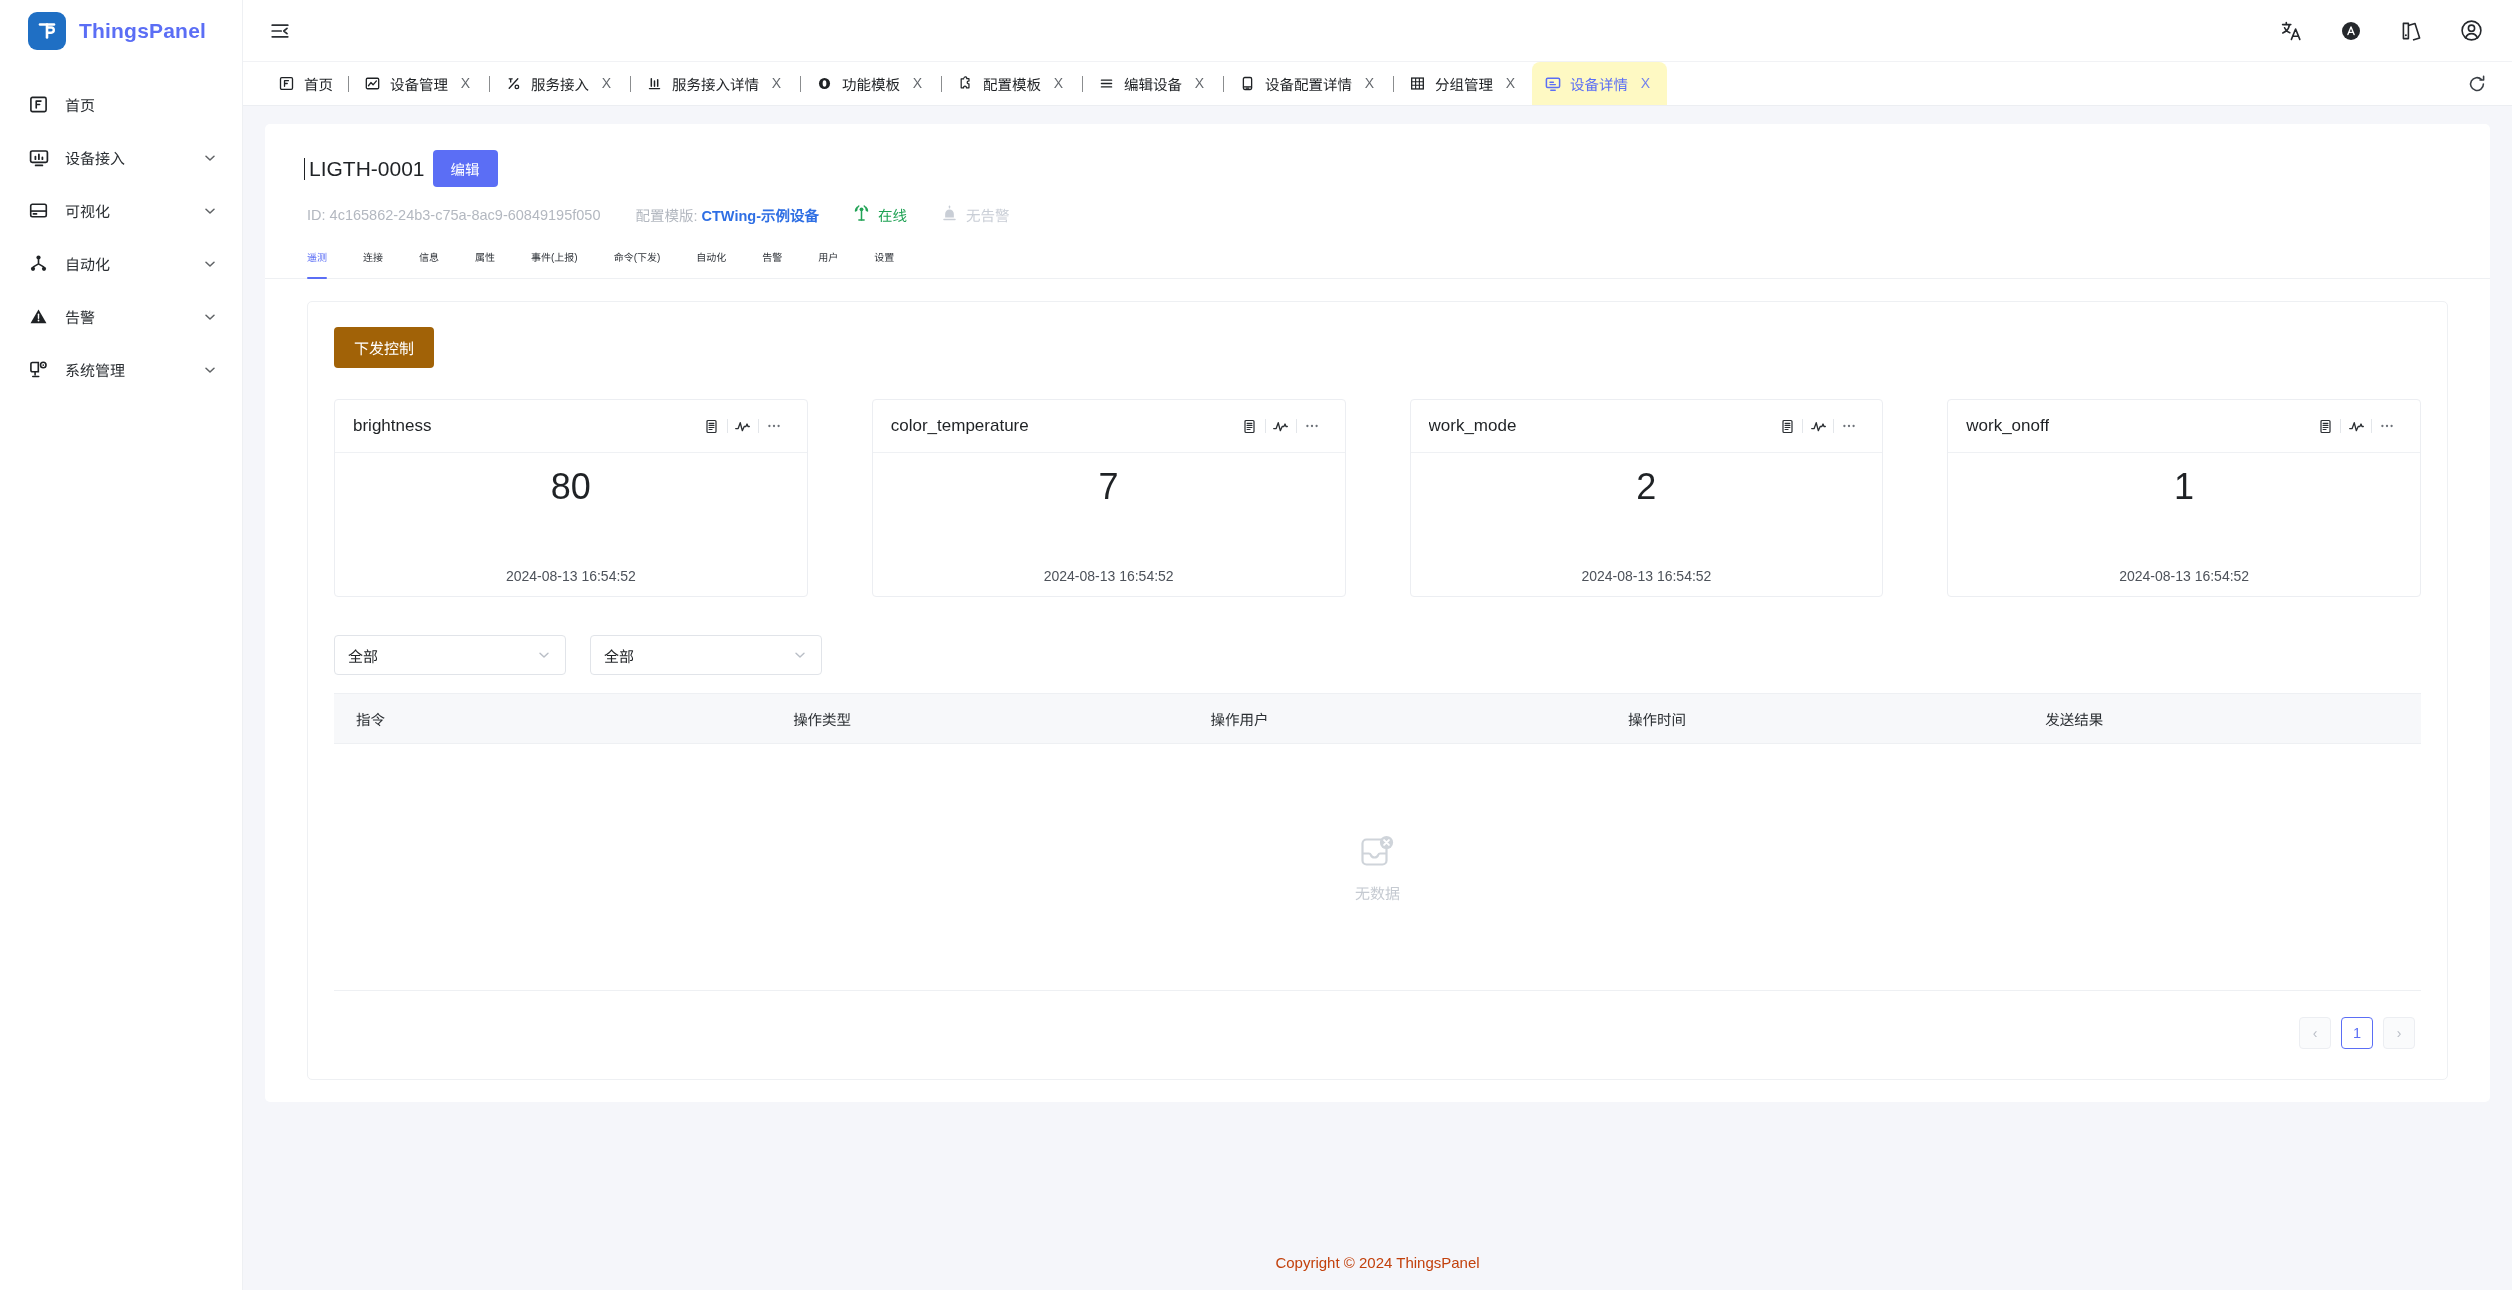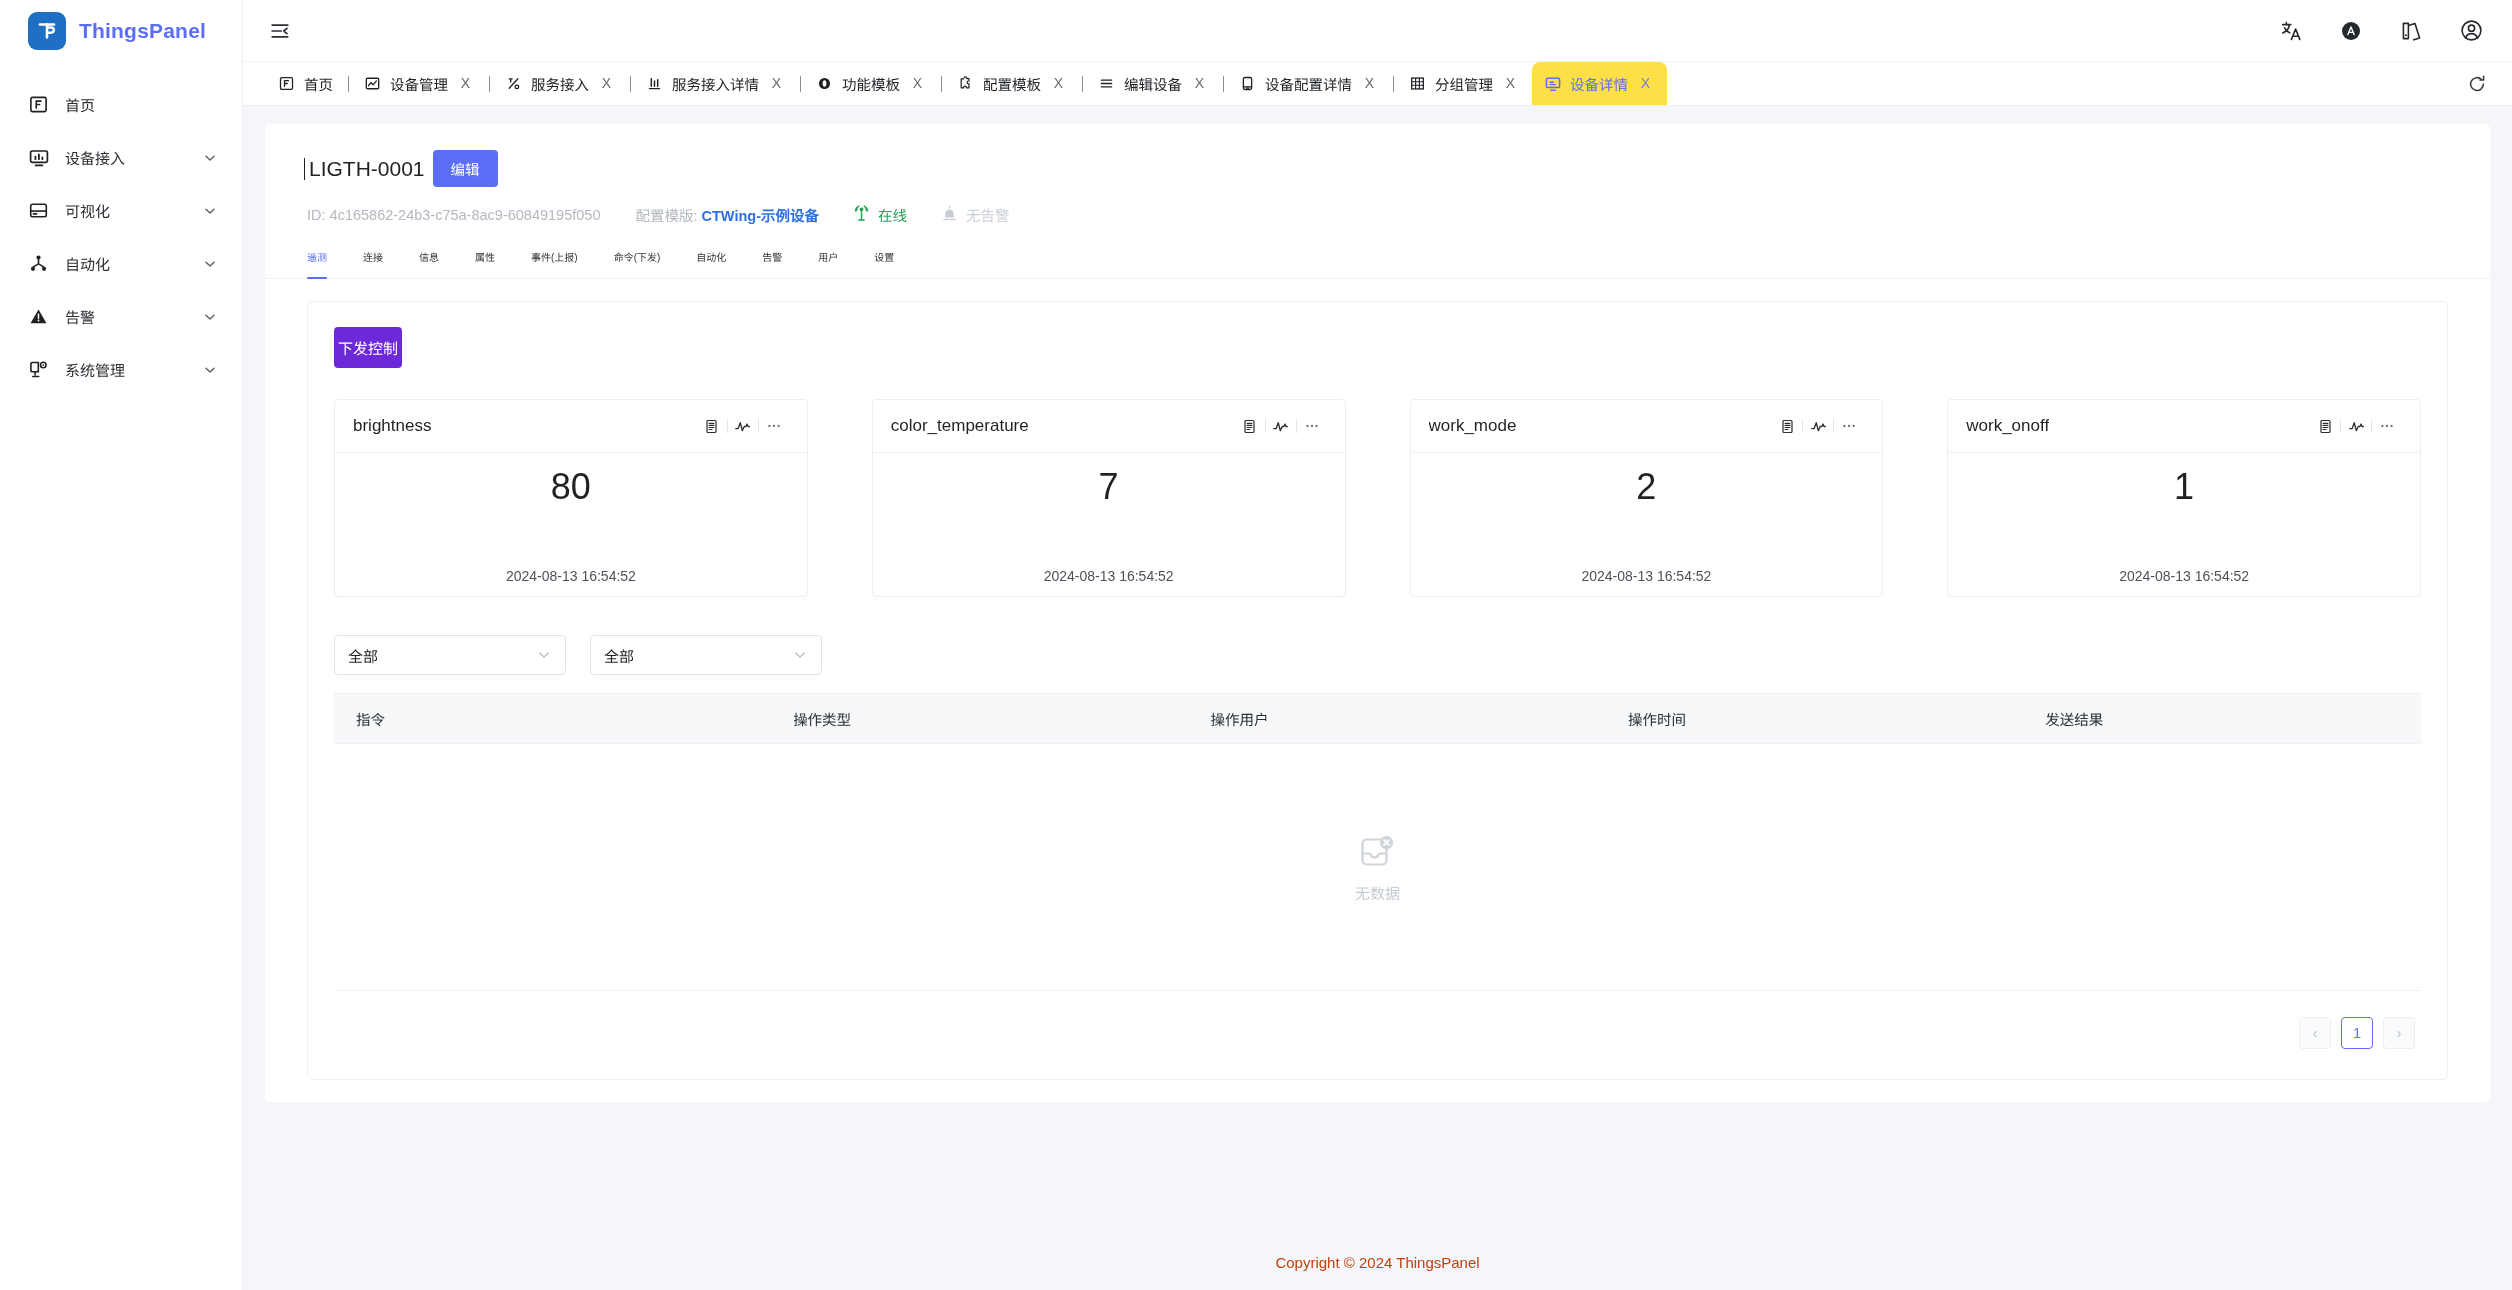--- a/index.html
+++ b/index.html
@@ -71,21 +71,21 @@
     display: flex; align-items: center; gap: 9px;
     padding: 0 13px; cursor: pointer; position: relative;
     border-radius: 8px 8px 0 0; white-space: nowrap;
     font-size: 14.5px; color: #1f2225;
   }
   .tab .tab-ico { width: 17px; height: 17px; display:flex; align-items:center; justify-content:center; flex:none; }
   .tab .tab-close {
     width: 17px; height: 17px; font-size: 14px; line-height: 17px;
     text-align: center; color: #4a4f55; opacity: .85;
   }
-  .tab.active { background: #fde047; color: #5b6ef5; padding-left: 12px; }
+  .tab.active { background: #fef9c3; color: #5b6ef5; padding-left: 12px; }
   .tab.active .tab-close { color: #5b6ef5; }
   .tab-sep { width: 1px; align-self: center; height: 16px; background: #2b2f33; opacity:.55; margin: 0 2px; }
   .tabstrip-right {
     width: 70px; display: flex; align-items: center; justify-content: center;
     flex: none; color:#3a3f45; cursor: pointer;
   }
 
   
   .page { flex: 1; overflow: hidden; padding: 0; display: flex; flex-direction: column; }
   .card-surface {
@@ -129,22 +129,22 @@
   .subtab.active::after {
     content: ""; position: absolute; left: 0; right: 18px; bottom: -1px;
     height: 2.5px; background: #5b6ef5; border-radius: 2px;
   }
 
   .panel {
     margin: 22px 42px 0 42px; background: #fff;
     border: 1px solid #eef0f3; border-radius: 5px; padding: 25px 26px 30px 26px;
   }
   .btn-primary {
-    background: #6d28d9; color: #fff; border: none; border-radius: 4px;
-    font-size: 15px; padding: 10px 4px; cursor: pointer; font-family: inherit;
+    background: #a16207; color: #fff; border: none; border-radius: 4px;
+    font-size: 15px; padding: 10px 20px; cursor: pointer; font-family: inherit;
   }
 
   
   .tele-grid {
     display: grid; grid-template-columns: repeat(4, 1fr); gap: 64px;
     margin-top: 31px;
   }
   .tele-card {
     border: 1px solid #eceef2; border-radius: 4px; background: #fff;
     display: flex; flex-direction: column; min-height: 198px;

